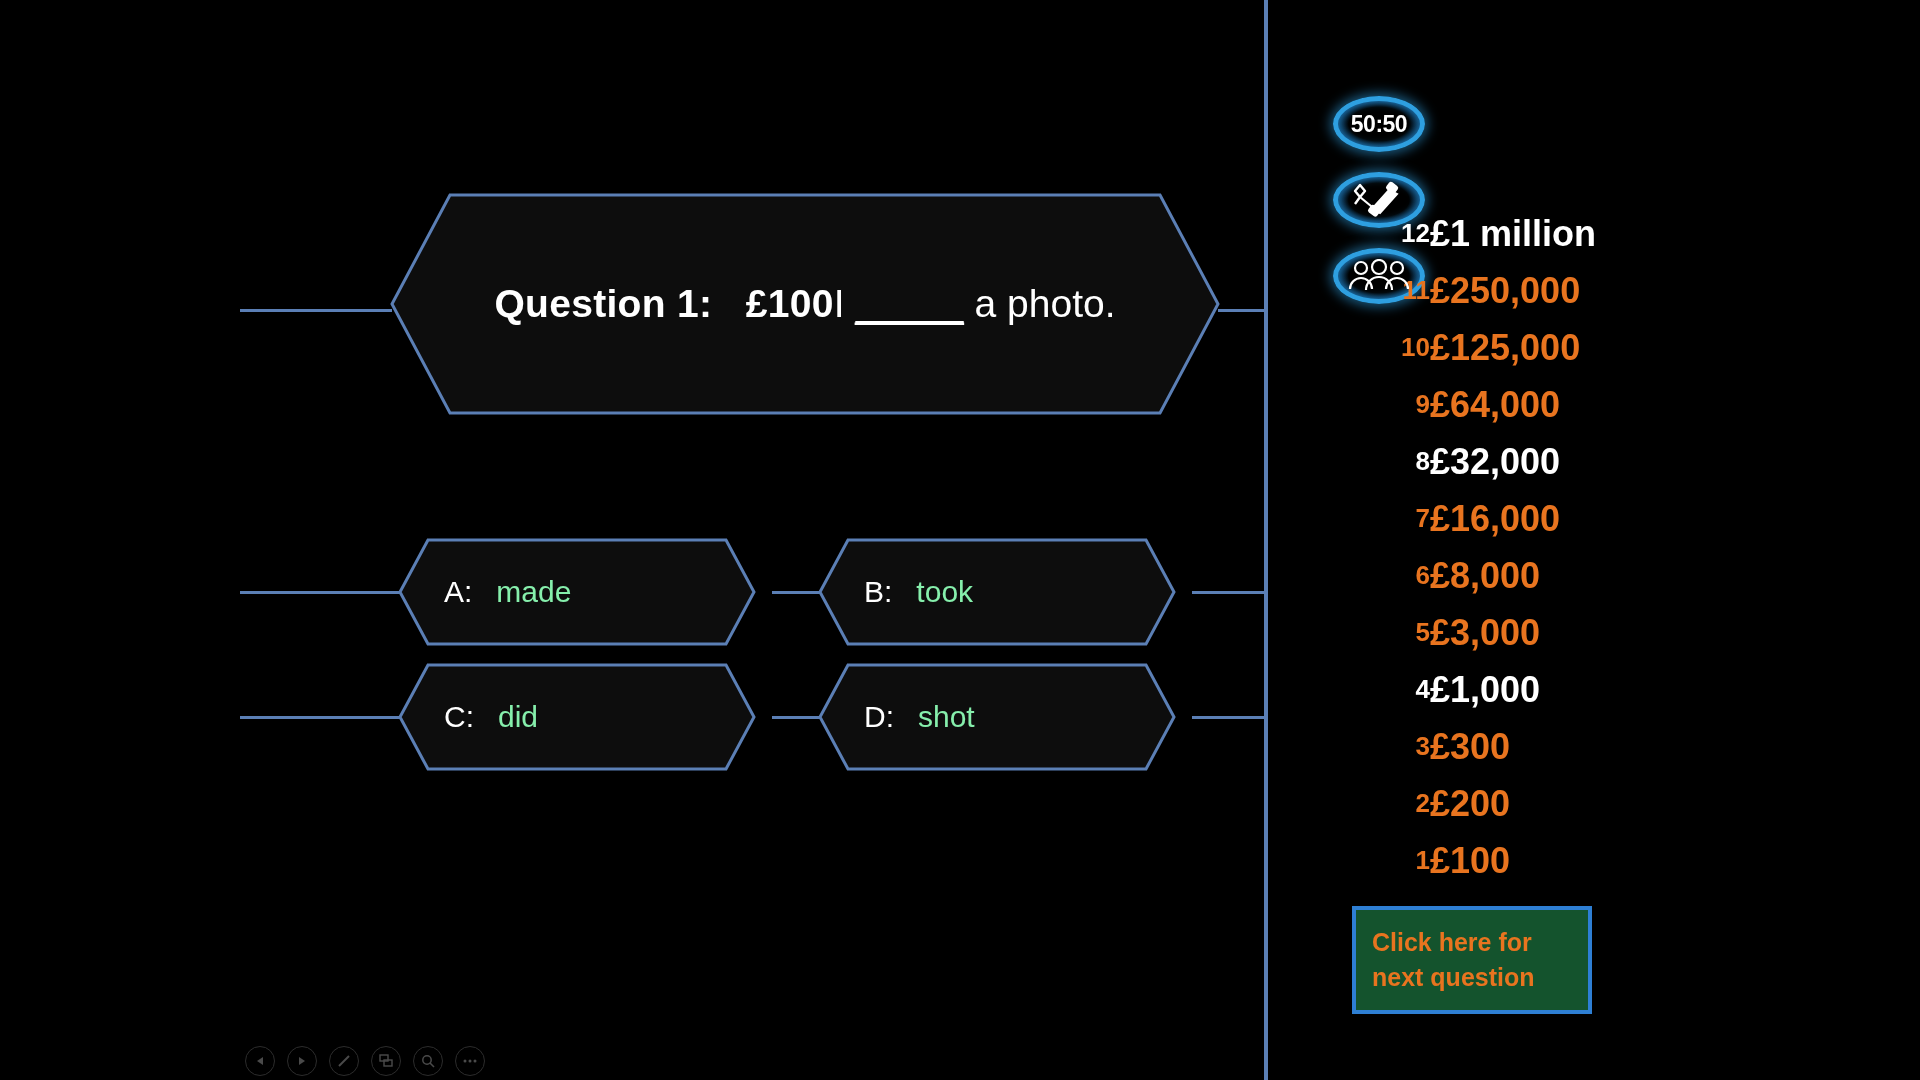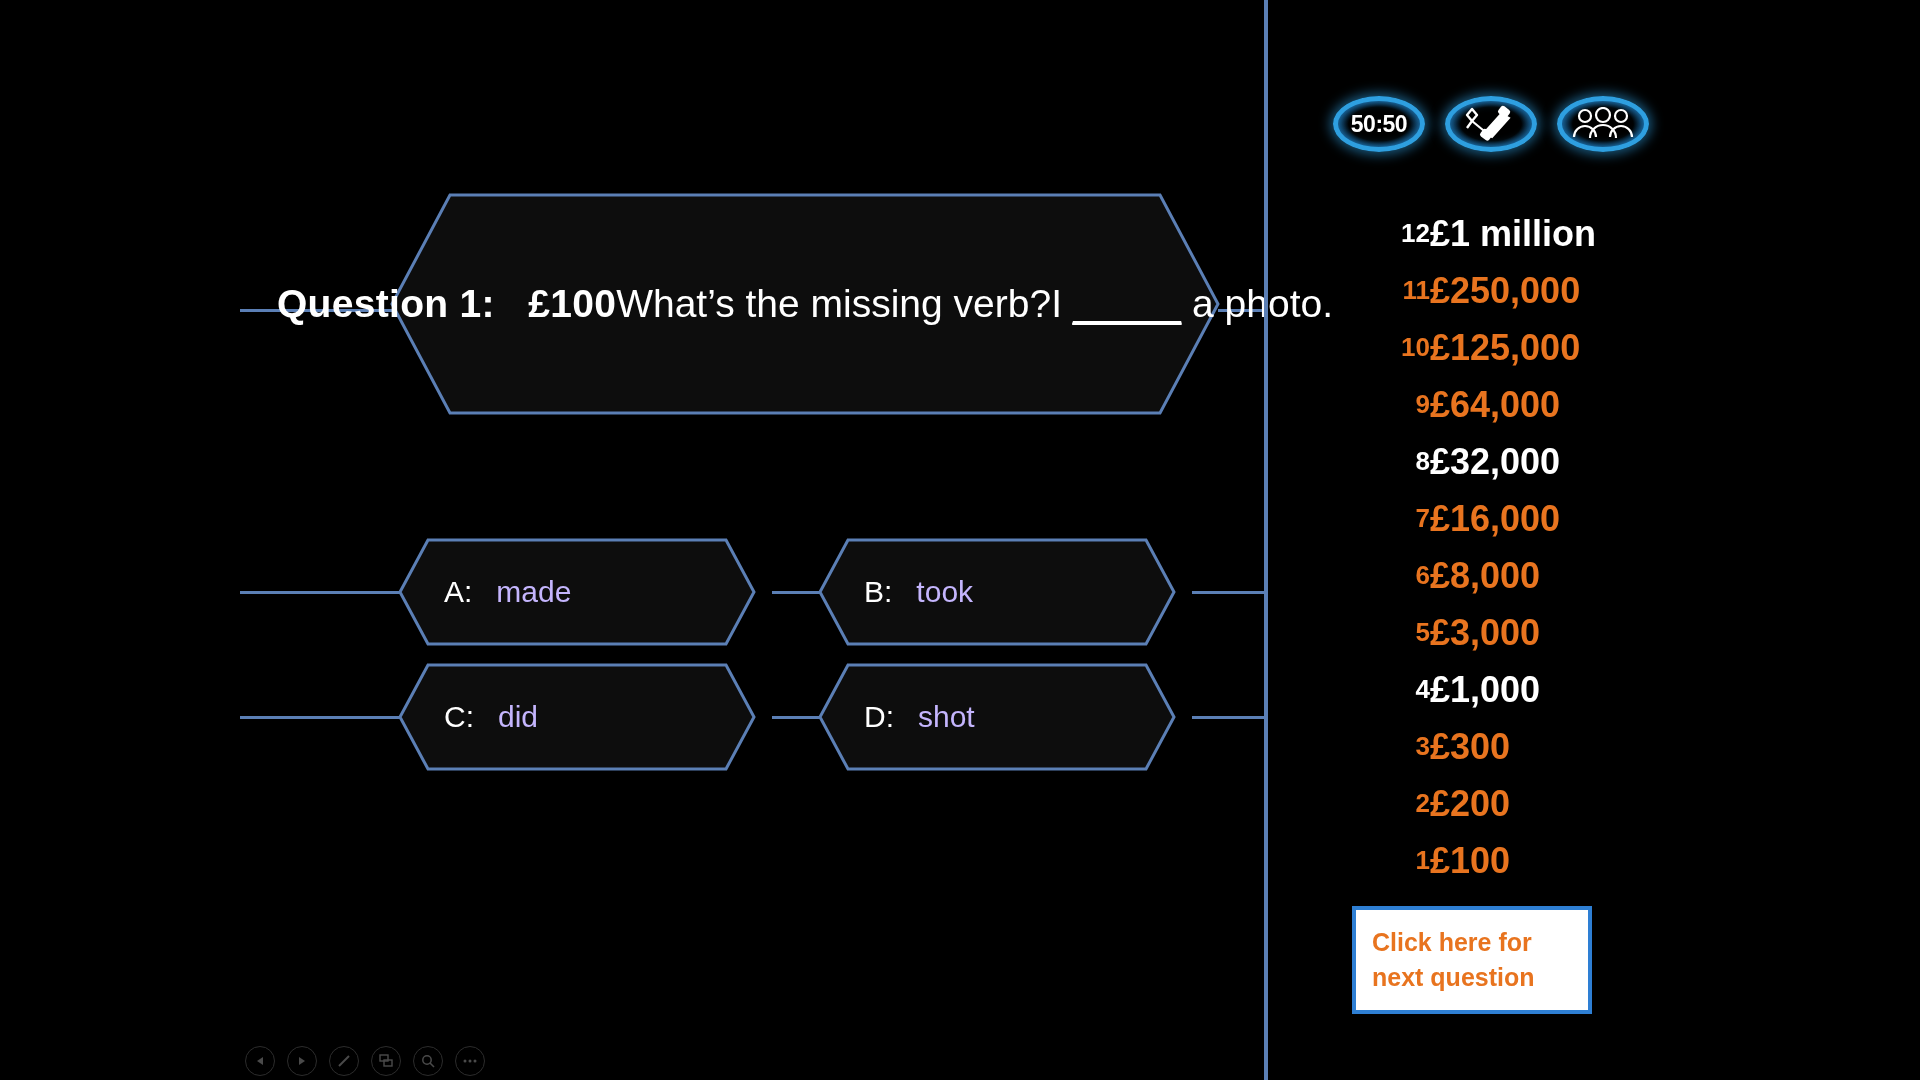--- a/index.html
+++ b/index.html
@@ -115,21 +115,21 @@
     padding-left: 46px;
     box-sizing: border-box;
   }
   .ans-letter {
     font-size: 30px;
     color: #ffffff;
     font-weight: normal;
   }
   .ans-value {
     font-size: 30px;
-    color: #c4b5fd;
+    color: #86efac;
     font-weight: normal;
     margin-left: 24px;
   }
 
   #ans-a { left: 398px; top: 538px; }
   #ans-b { left: 818px; top: 538px; }
   #ans-c { left: 398px; top: 663px; }
   #ans-d { left: 818px; top: 663px; }
 
   
@@ -142,20 +142,21 @@
   }
 
   
   .lifelines {
     position: absolute;
     left: 65px;
     top: 96px;
     display: flex;
     gap: 20px;
     align-items: center;
+    flex-direction: column;
   }
   .lifeline {
     width: 92px;
     height: 56px;
     position: relative;
     display: flex;
     align-items: center;
     justify-content: center;
   }
   .lifeline .ring {
@@ -220,21 +221,21 @@
 
   
   #next-question {
     position: absolute;
     left: 84px;
     top: 906px;
     width: 240px;
     height: 108px;
     border: 4px solid #2e7fd4;
     box-sizing: border-box;
-    background: #ffffff;
+    background: #14532d;
     display: flex;
     flex-direction: column;
     justify-content: center;
     padding-left: 16px;
     cursor: pointer;
   }
   #next-question .nq-line {
     color: #e8741f;
     font-size: 25px;
     font-weight: bold;
@@ -274,21 +275,20 @@
 
     <div class="conn" style="left:240px; top:309px; width:152px;"></div>
     <div class="conn" style="left:1218px; top:309px; width:48px;"></div>
 
     <div class="hex" id="question-hex">
       <svg viewBox="0 0 830 222" preserveAspectRatio="none">
         <polygon points="60,2 770,2 828,111 770,220 60,220 2,111" fill="#0d0d0d" stroke="#5b7fb5" stroke-width="3"></polygon>
       </svg>
       <div class="hex-text">
         <div class="q-line title">Question 1:   £100</div>
-        <div class="q-line body">What’s the missing verb?</div>
         <div class="q-line body"><span>I </span><span class="blank">_____</span><span> a photo.</span></div>
       </div>
     </div>
 
     <div class="conn" style="left:240px; top:591px; width:160px;"></div>
     <div class="conn" style="left:772px; top:591px; width:48px;"></div>
     <div class="conn" style="left:1192px; top:591px; width:74px;"></div>
 
     <div class="conn" style="left:240px; top:716px; width:160px;"></div>
     <div class="conn" style="left:772px; top:716px; width:48px;"></div>

